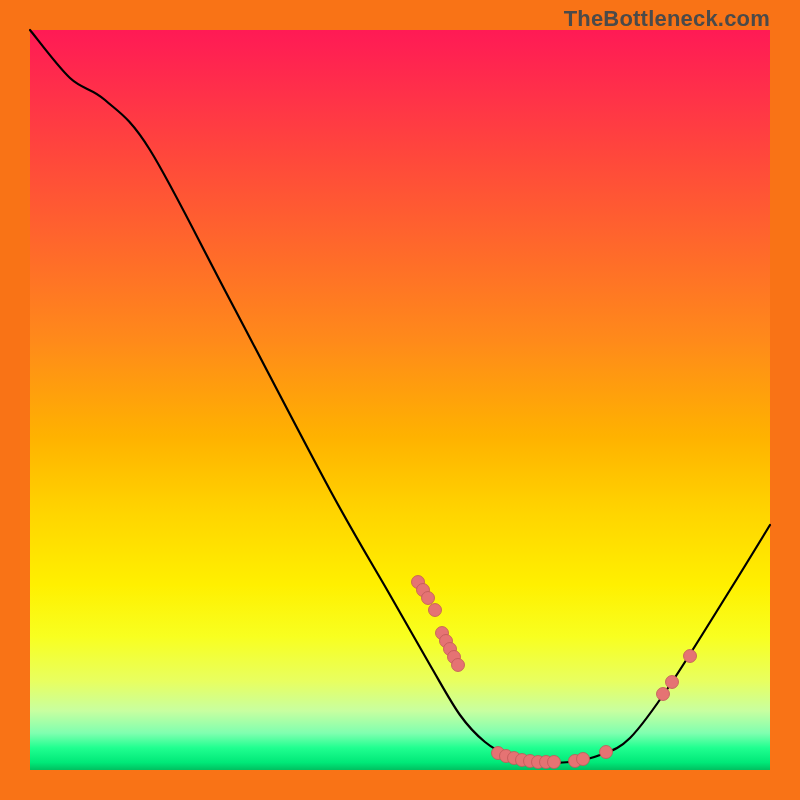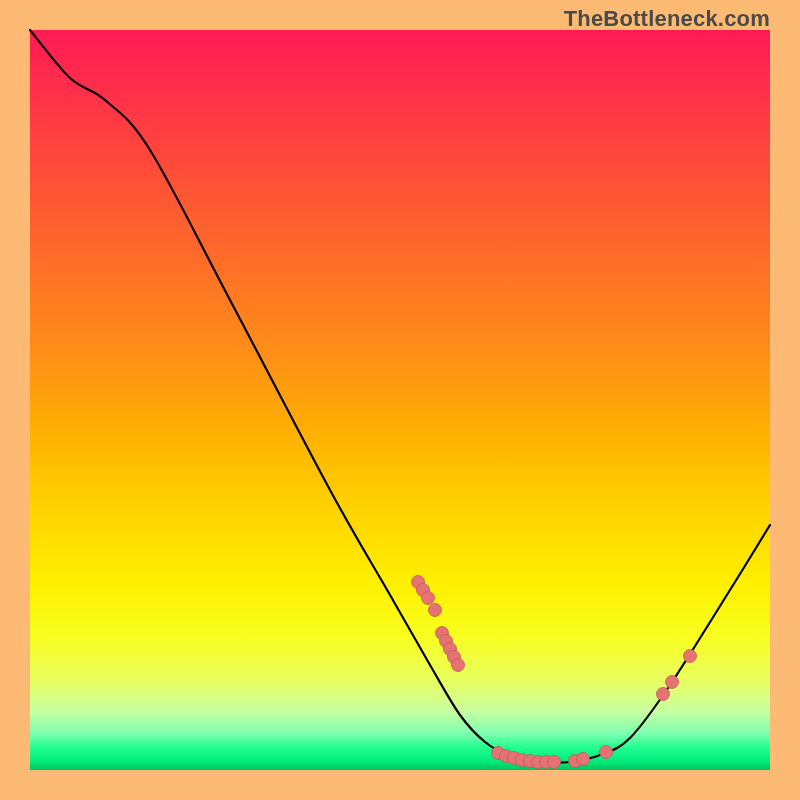--- a/index.html
+++ b/index.html
@@ -9,21 +9,21 @@
     width: 800px;
     height: 800px;
     overflow: hidden;
     font-family: Arial, Helvetica, sans-serif;
   }
   .frame {
     position: absolute;
     left: 0; top: 0;
     width: 800px;
     height: 800px;
-    background: #fdba74;
+    background: #f97316;
   }
   .plot-area {
     position: absolute;
     left: 30px;
     top: 30px;
     width: 740px;
     height: 740px;
     
     background: linear-gradient(
       to bottom,

